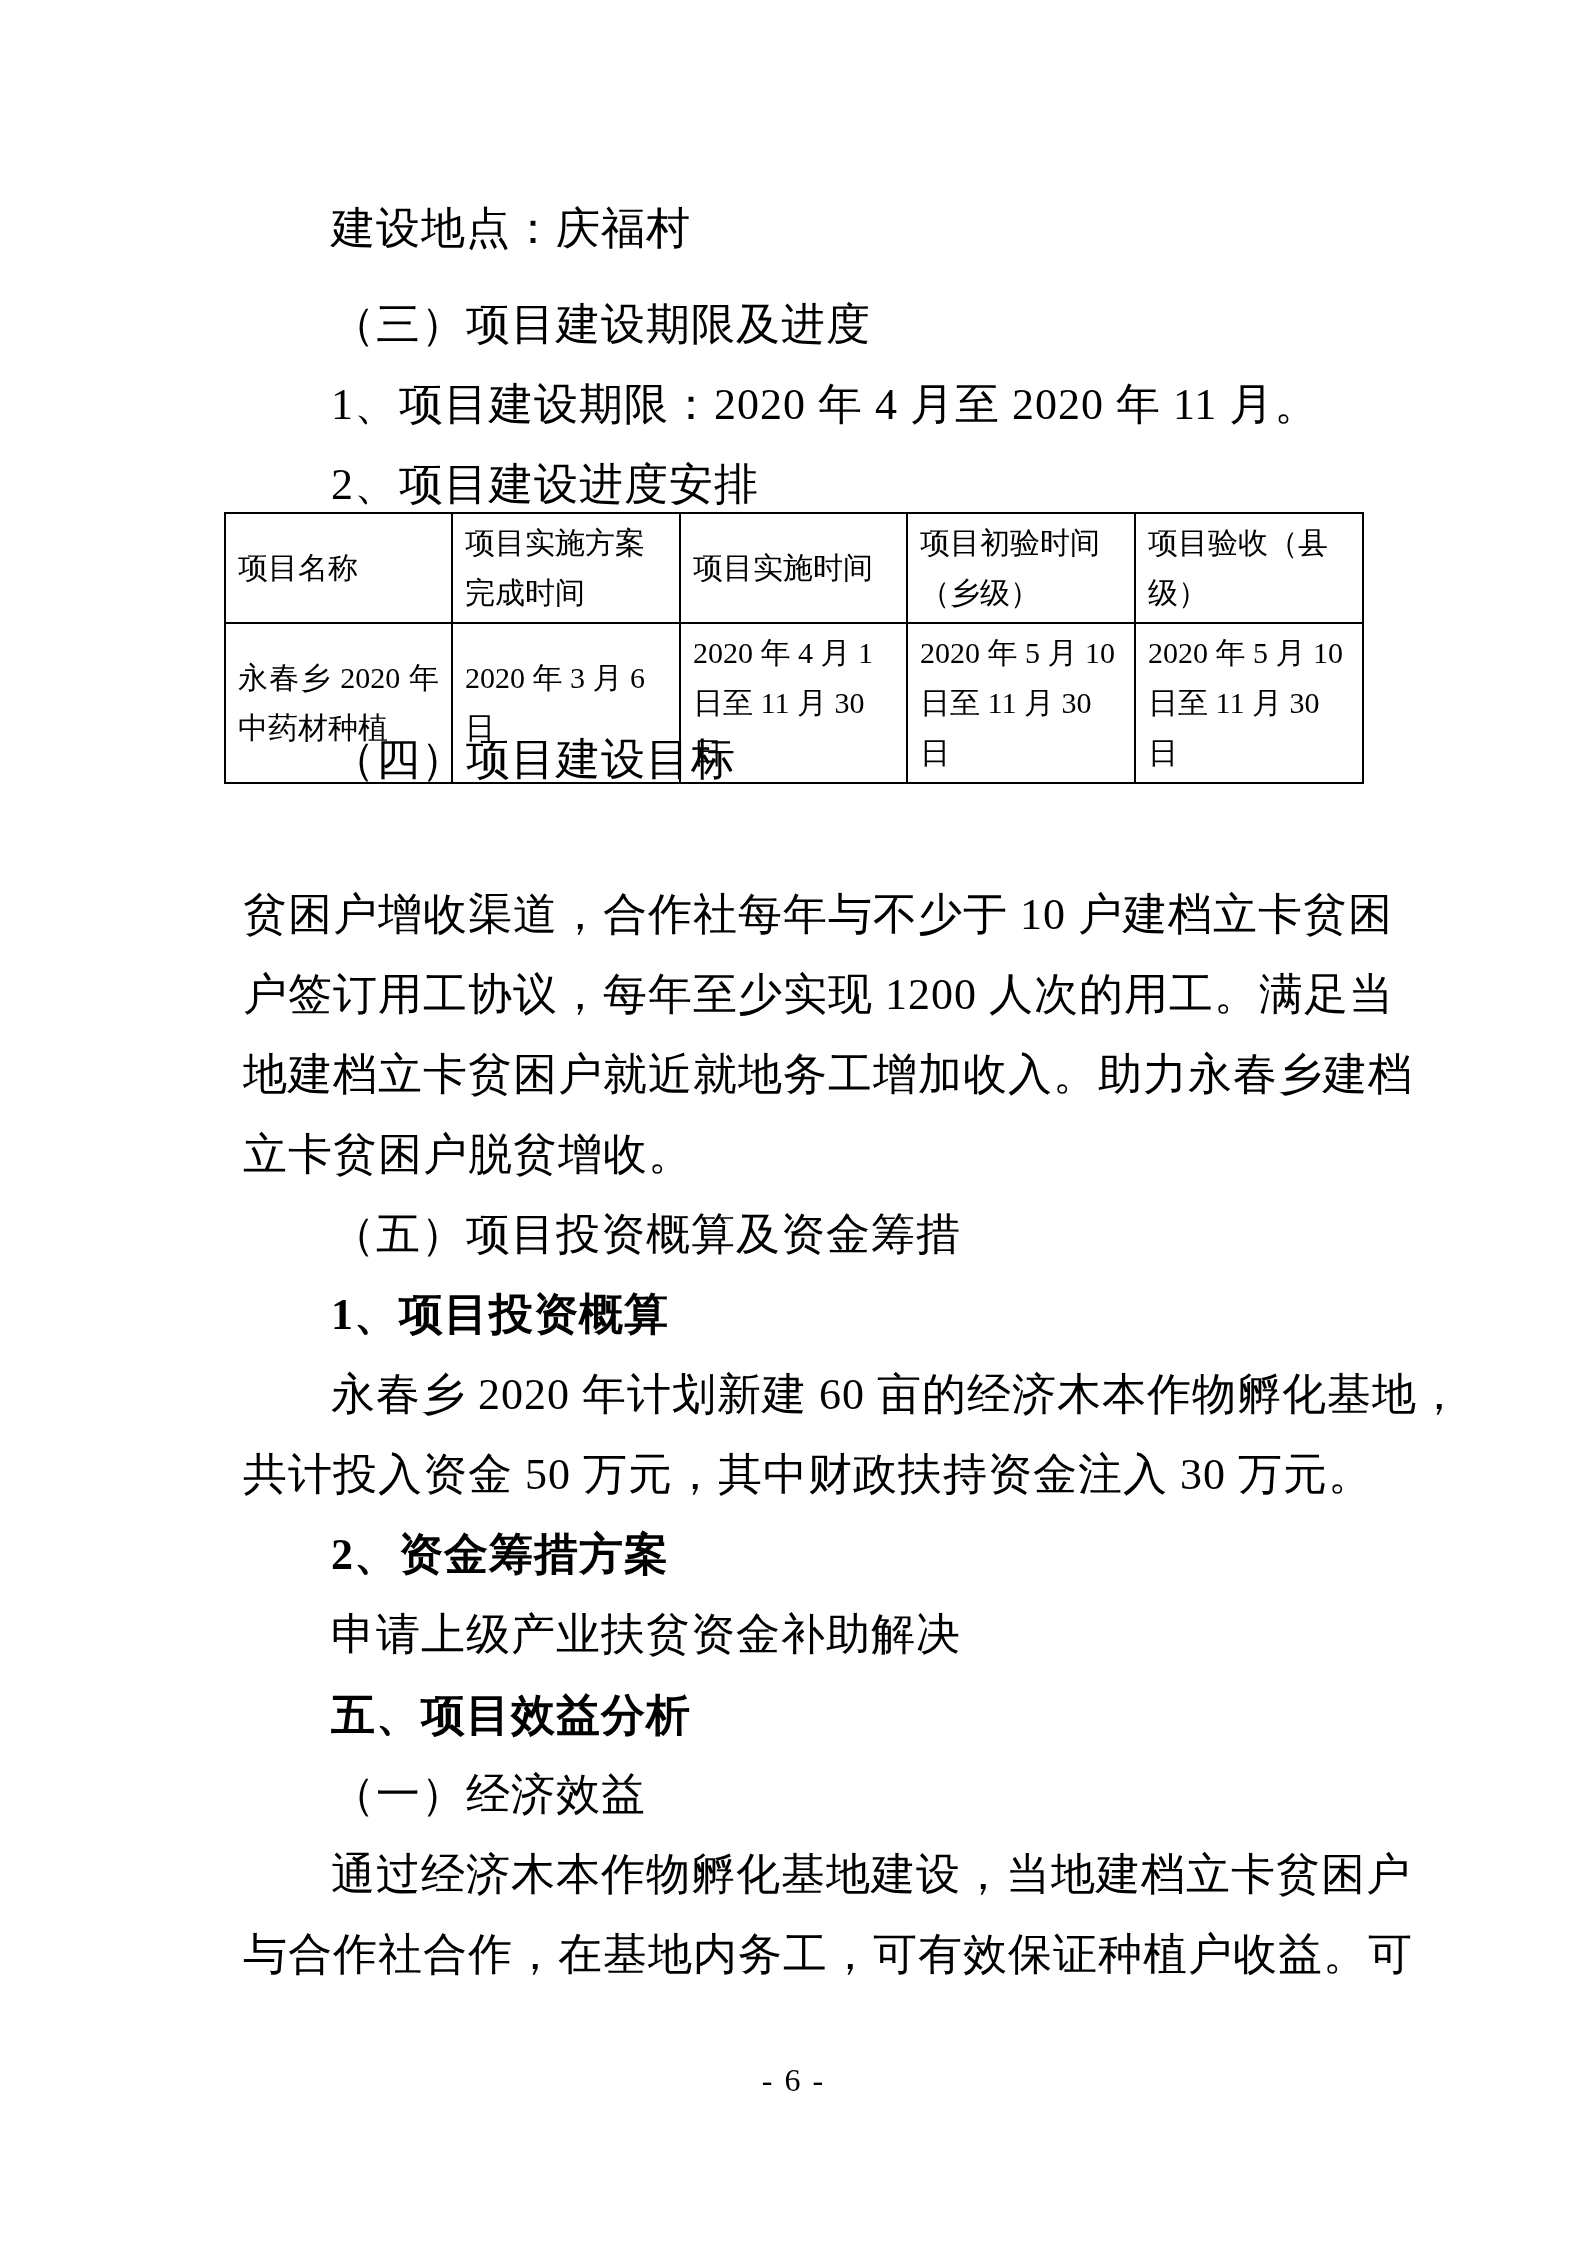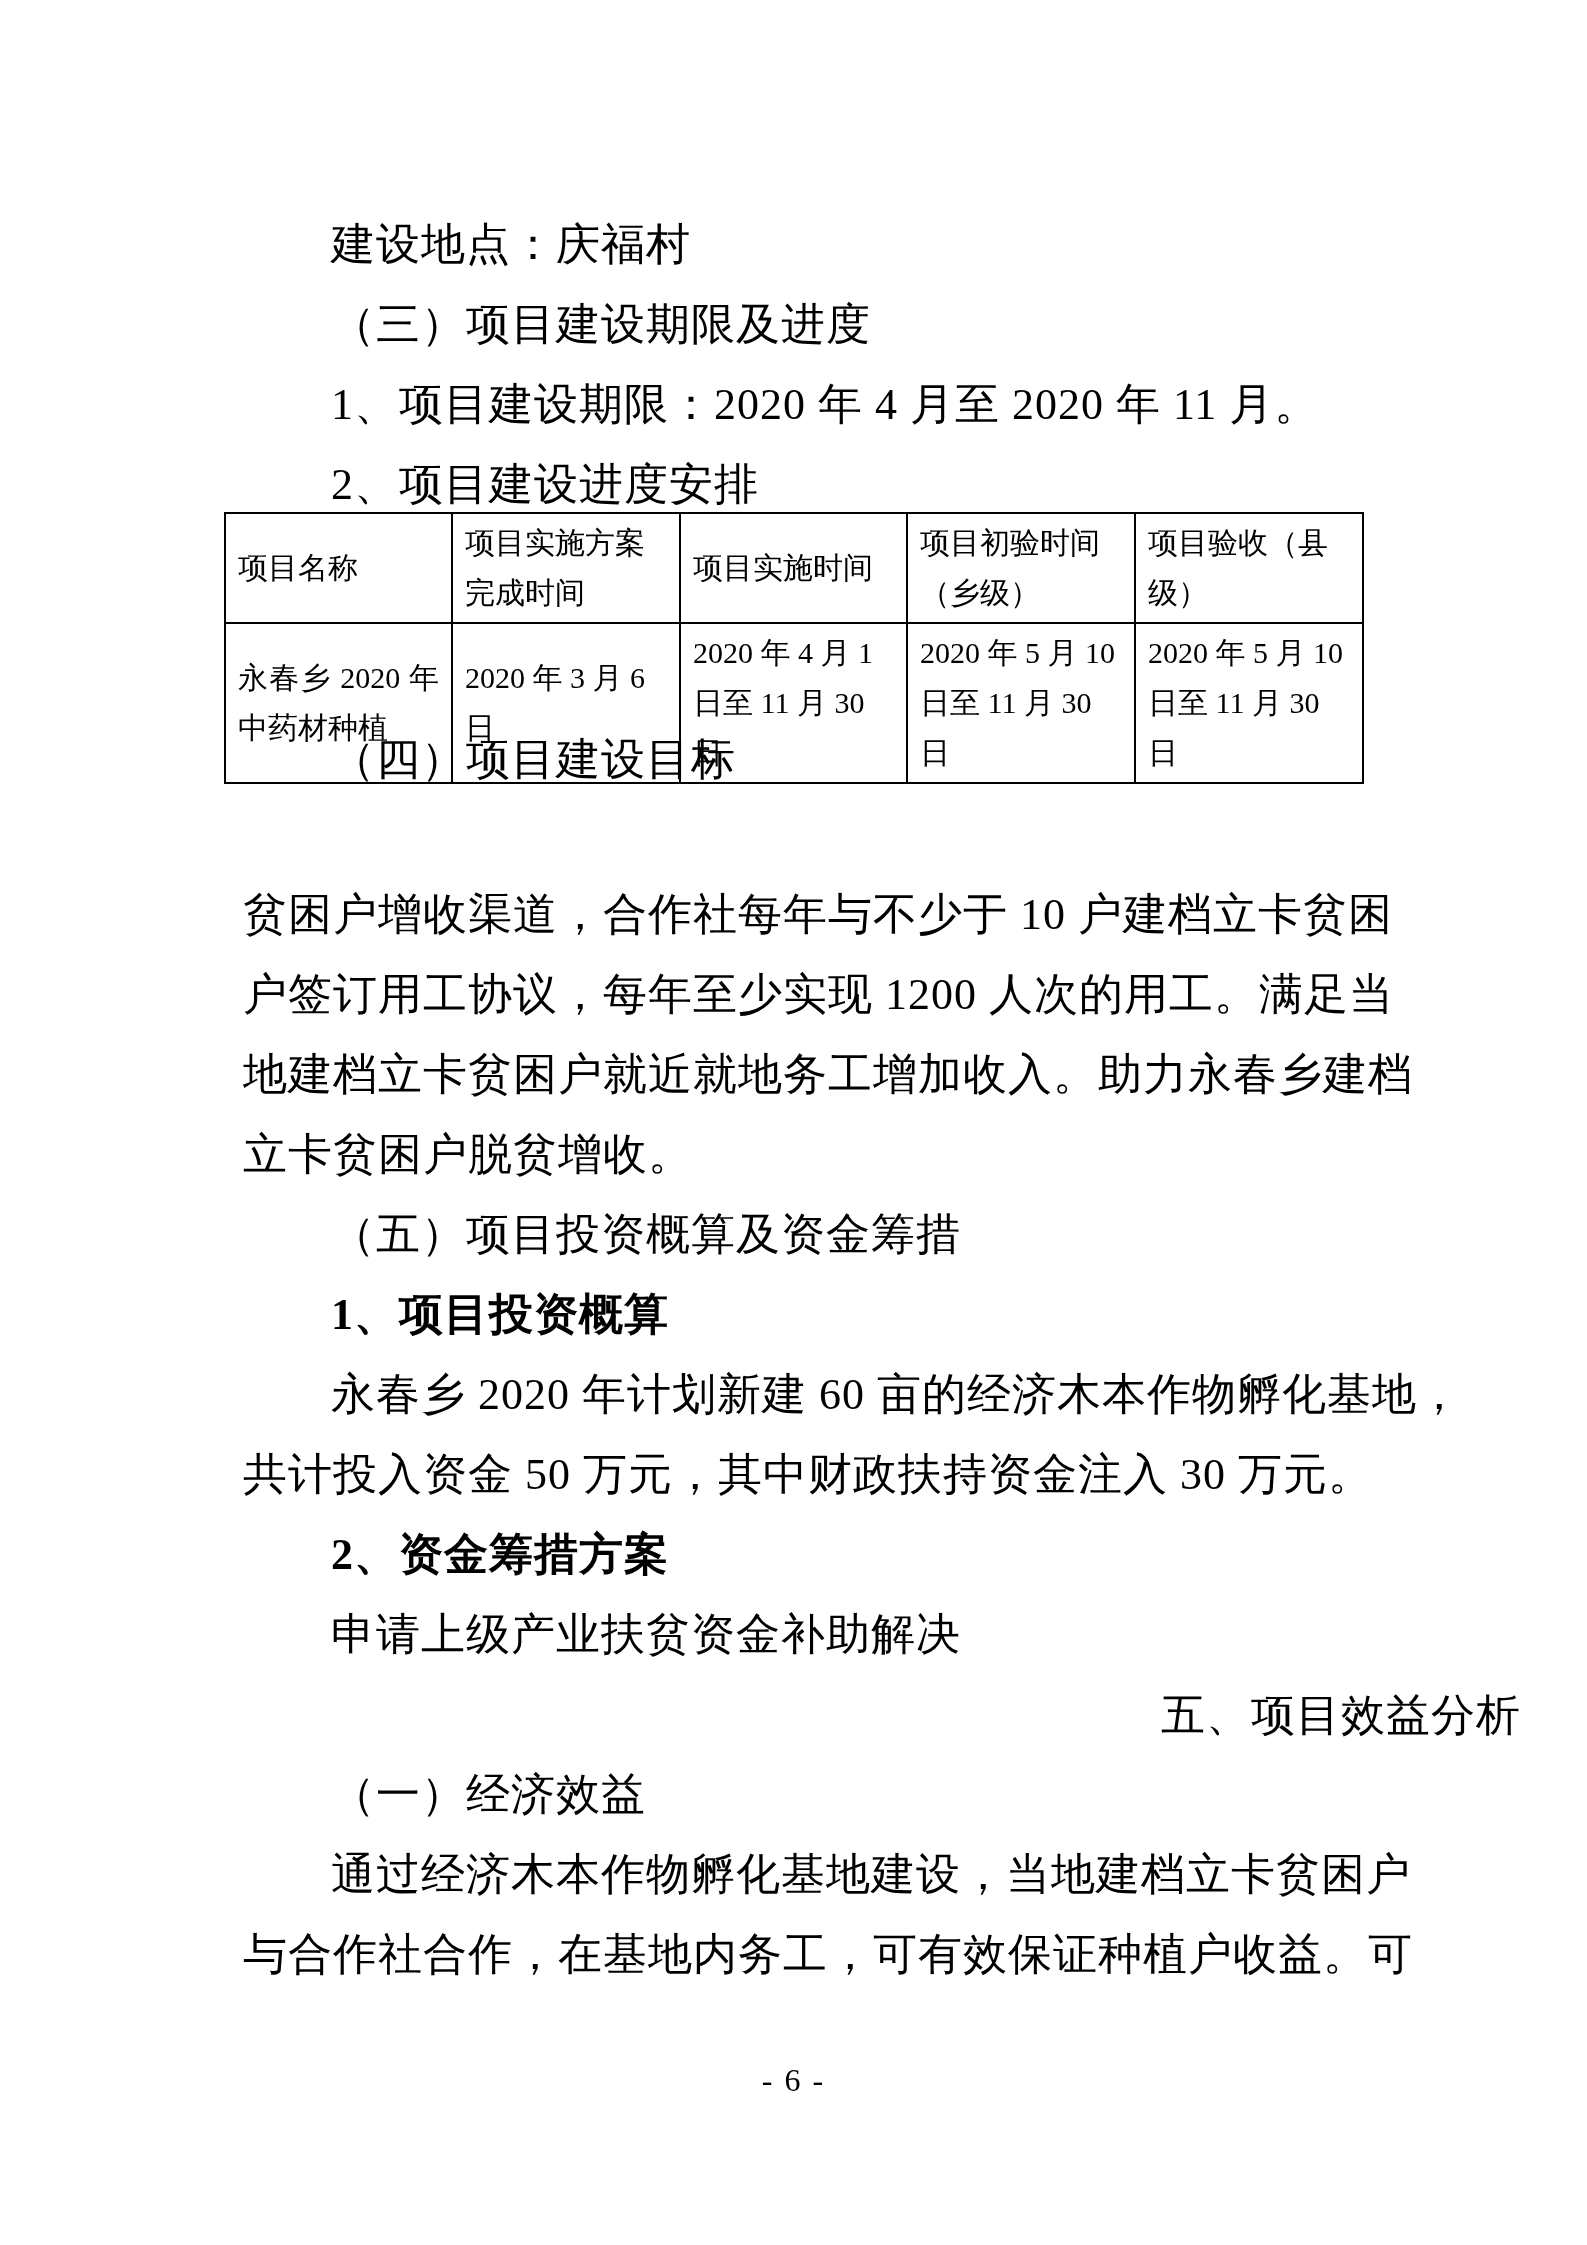--- a/index.html
+++ b/index.html
@@ -23,22 +23,21 @@
     font-size: 44px;
     line-height: 80px;
     letter-spacing: 1px;
     white-space: nowrap;
     text-align: left;
   }
   .indent { padding-left: 88px; }
   .bold { font-weight: bold; }
   .h-black {
     font-family: "Liberation Sans", "DejaVu Sans", sans-serif;
-    font-weight: normal;
-    text-align: right;
+    font-weight: bold;
   }
   table.doc-table {
     position: absolute;
     left: 224px;
     top: 512px;
     width: 1138px;
     border-collapse: collapse;
     table-layout: fixed;
     font-size: 30px;
   }
@@ -64,21 +63,21 @@
     font-size: 32px;
     line-height: 40px;
     letter-spacing: 2px;
   }
 </style>
 </head>
 <body>
 
 <div class="page">
 
-  <div class="line indent" style="top:205px">建设地点：庆福村</div>
+  <div class="line indent" style="top:189px">建设地点：庆福村</div>
   <div class="line indent" style="top:285px">（三）项目建设期限及进度</div>
   <div class="line indent" style="top:365px">1、项目建设期限：2020 年 4 月至 2020 年 11 月。</div>
   <div class="line indent" style="top:445px">2、项目建设进度安排</div>
 
   <table class="doc-table">
     <colgroup>
       <col style="width:227px">
         <col style="width:228px">
         <col style="width:227px">
         <col style="width:228px">

